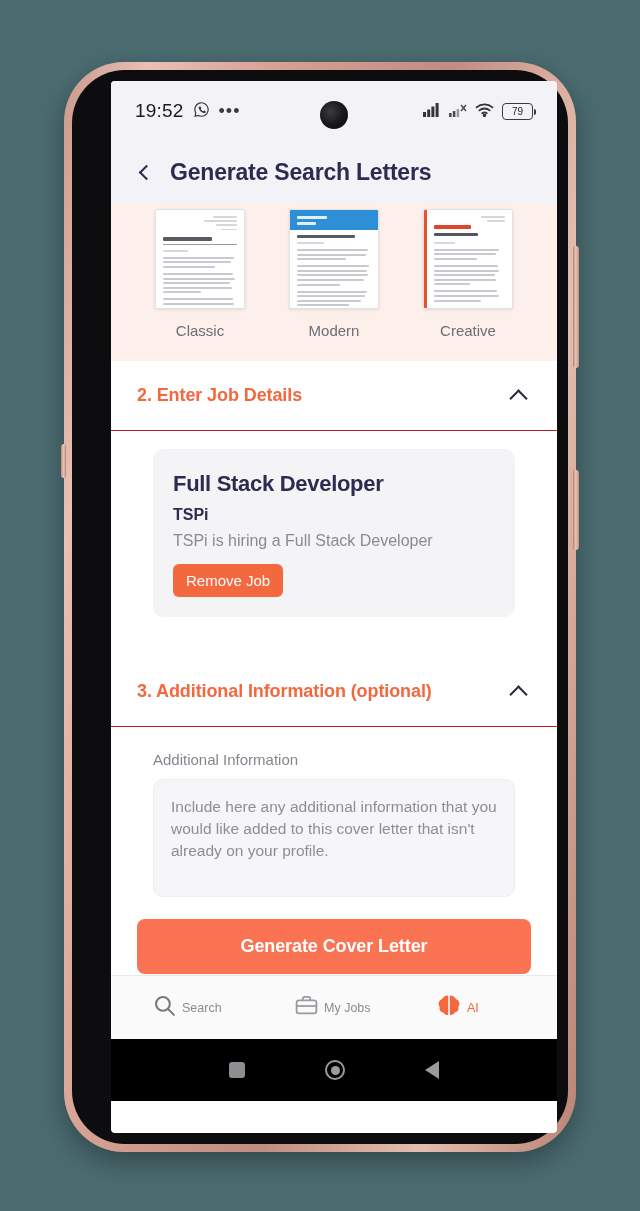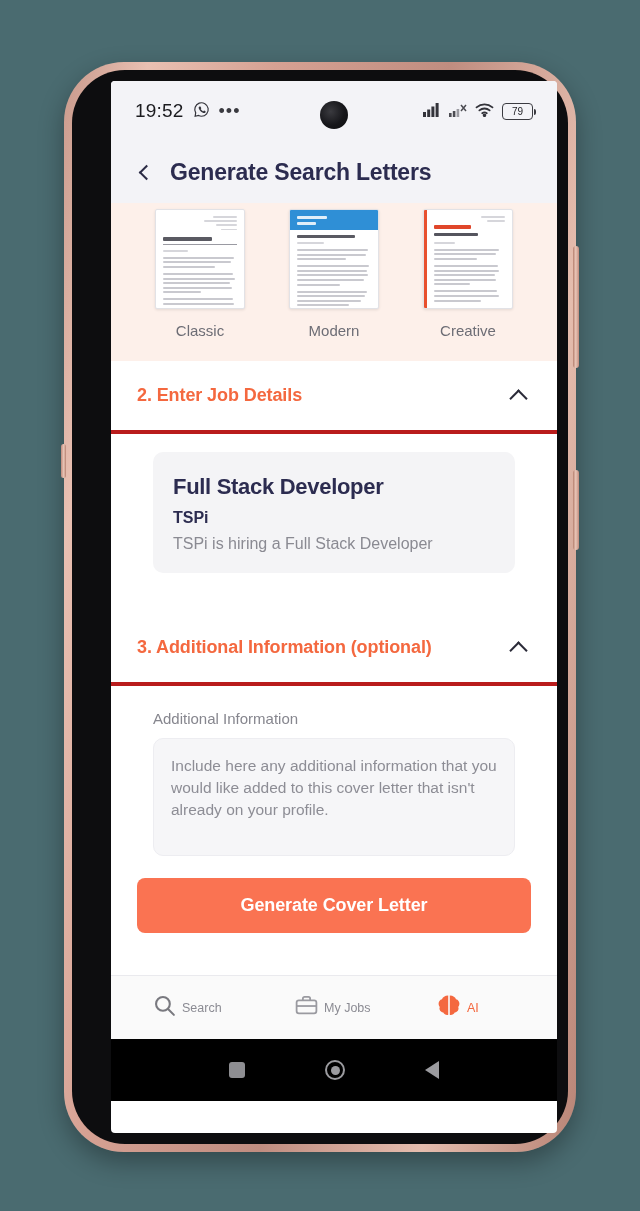--- a/index.html
+++ b/index.html
@@ -96,21 +96,21 @@
   .modern-band { height: 20px; background: #2f8fd6; padding: 6px 7px; }
   .modern-band .ln { background: rgba(255,255,255,.85); }
   .creative-bar {
     position: absolute; left: 0; top: 0; bottom: 0; width: 3px; background: #e8502e; }
   .cname { height: 4.5px; background: #e0462a; width: 52%; border-radius: 1px; margin-bottom: 4px; }
   .csub  { height: 3px; background: #55555e; width: 62%; border-radius: 1px; margin-bottom: 6px; }
 
   
   .section-head {
     background: #fff; display: flex; align-items: center; justify-content: space-between;
-    padding: 24px 26px 24px; border-bottom: 4px solid #b91c1c;
+    padding: 24px 26px 24px; border-bottom: 1px solid #b91c1c;
   }
   .section-title { font-size: 18px; font-weight: 700; color: #f4683f; letter-spacing: -.1px; }
   .chev-up {
     width: 13px; height: 13px; border-left: 2.4px solid #2a2a38;
     border-top: 2.4px solid #2a2a38; transform: rotate(45deg); margin-right: 6px;
     margin-top: 5px;
   }
   .section-body { background: #fff; padding: 18px 42px 6px; }
 
   
@@ -312,20 +312,21 @@
 
           <div class="section-head">
             <span class="section-title">2. Enter Job Details</span>
             <span class="chev-up"></span>
           </div>
           <div class="section-body">
             <div class="job-card">
               <div class="job-title">Full Stack Developer</div>
               <div class="job-company">TSPi</div>
               <div class="job-desc">TSPi is hiring a Full Stack Developer</div>
+              <button class="remove-btn">Remove Job</button>
             </div>
           </div>
 
           <div class="spacer"></div>
 
           <div class="section-head">
             <span class="section-title">3. Additional Information (optional)</span>
             <span class="chev-up"></span>
           </div>
           <div class="section-body">

